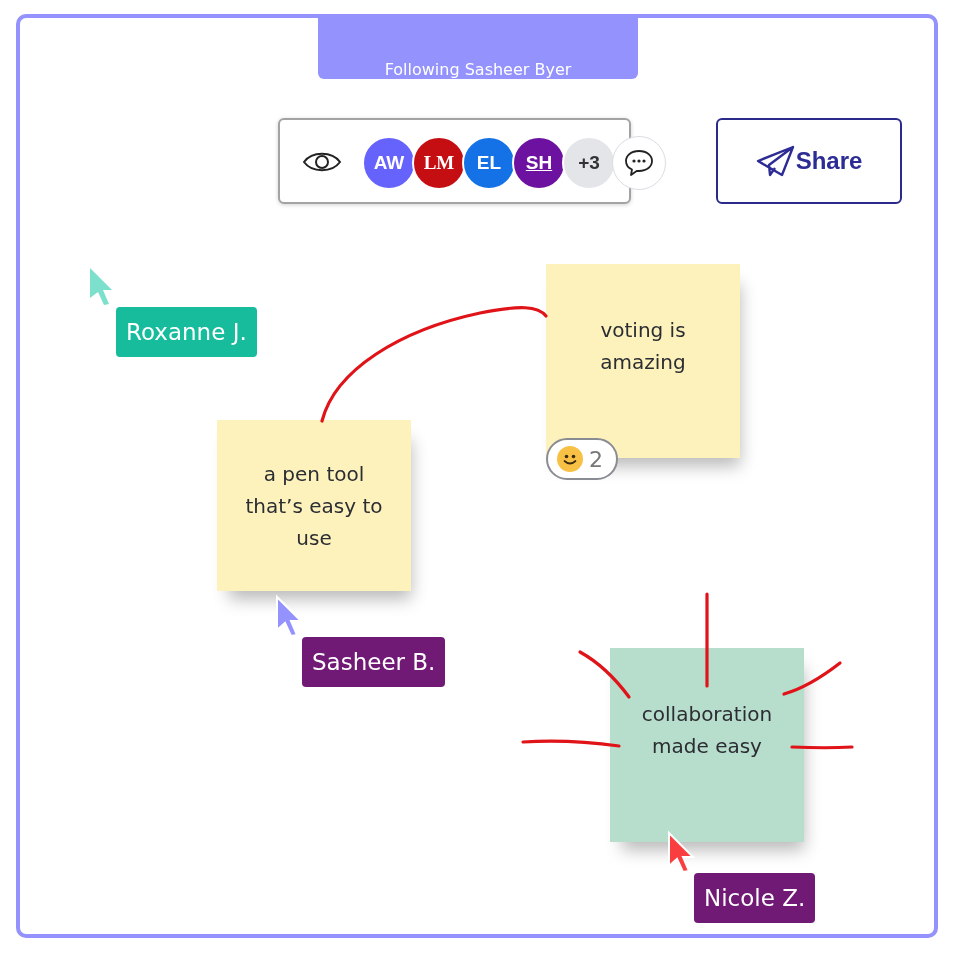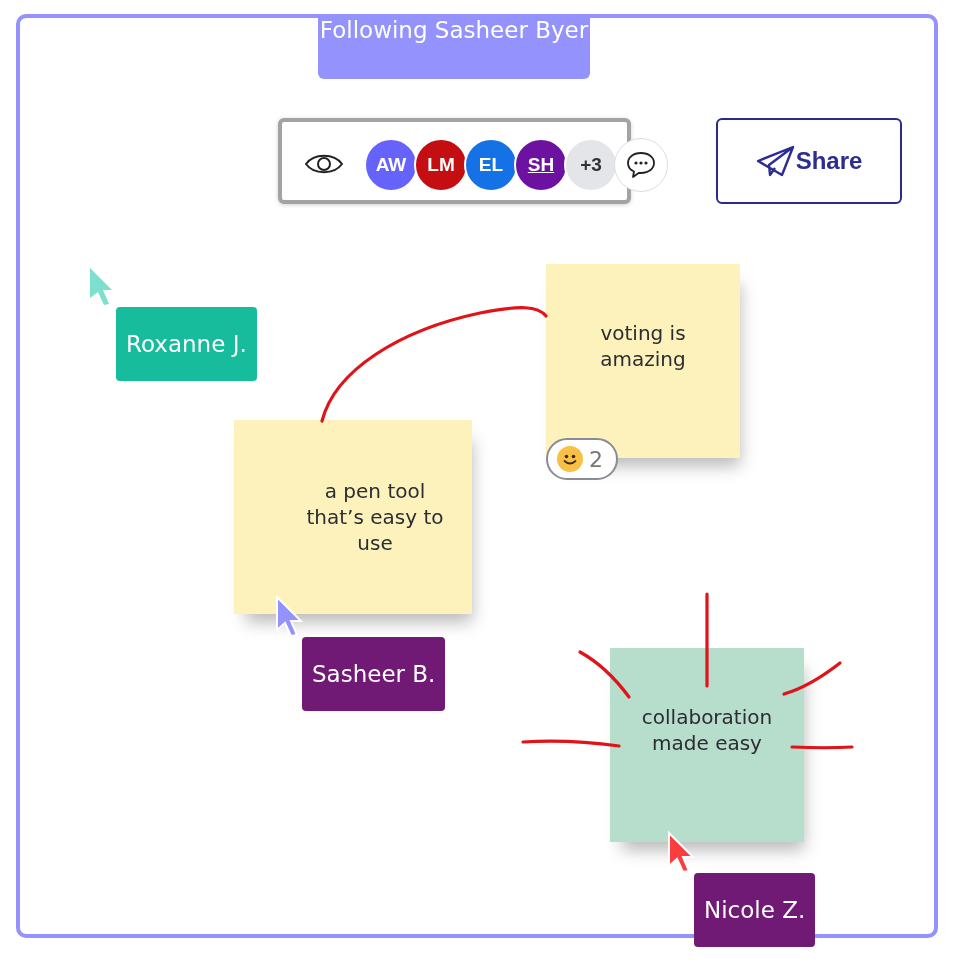--- a/index.html
+++ b/index.html
@@ -1,70 +1,70 @@
 <!DOCTYPE html>
 <html><head>
 <meta charset="utf-8">
 <style>
   html, body { margin: 0; padding: 0; background: #ffffff; }
   body { width: 960px; height: 960px; position: relative; overflow: hidden;
          font-family: "Liberation Sans", "DejaVu Sans", sans-serif; }
   .frame { position: absolute; left: 16px; top: 14px; width: 922px; height: 924px;
            border: 4px solid #9492fc; border-radius: 10px; box-sizing: border-box; }
-  .follow-banner { position: absolute; left: 318px; top: 17px; width: 272px; height: 62px;
+  .follow-banner { position: absolute; left: 318px; top: 17px; width: 320px; height: 62px;
            background: #9492fc; color: #fff; border-radius: 0 0 6px 6px;
-           display: flex; align-items: flex-start; justify-content: center;
-           font-family: "DejaVu Sans", sans-serif; font-size: 23px; }
+           display: flex; align-items: flex-end; justify-content: center;
+           font-family: "DejaVu Sans", sans-serif; font-size: 16px; }
   .presence-bar { position: absolute; left: 278px; top: 118px; width: 353px; height: 86px;
-           background: #fff; border: 4px solid #a3a3a3; border-radius: 6px; box-sizing: border-box;
+           background: #fff; border: 2px solid #a3a3a3; border-radius: 6px; box-sizing: border-box;
            box-shadow: 0 1px 4px rgba(0,0,0,0.18); }
   .eye { position: absolute; left: 22px; top: 30px; width: 40px; height: 24px; }
   .avatar { position: absolute; top: 16px; width: 54px; height: 54px; border-radius: 50%;
             display: flex; align-items: center; justify-content: center;
             color: #fff; font-weight: bold; font-size: 19px; box-sizing: border-box;
             border: 2px solid #fff; }
   .avatar.more { color: #333; background: #e3e5e9; }
   .avatar.comment { background: #fff; border: 1.5px solid #dcdde2; }
   .share-btn { position: absolute; left: 716px; top: 118px; width: 186px; height: 86px;
            border: 2px solid #2a2a8a; border-radius: 6px; box-sizing: border-box; background: #fff;
            display: flex; align-items: center; justify-content: center; gap: 0;
            color: #2c2c94; font-weight: bold; font-size: 24px; cursor: pointer; }
   .sticky { position: absolute; display: flex; align-items: center; justify-content: center;
             text-align: center; color: #2b2d33; font-family: "DejaVu Sans", sans-serif;
-            font-size: 20px; line-height: 26px; box-shadow: 6px 14px 16px -6px rgba(0,0,0,0.28); }
+            font-size: 20px; line-height: 32px; box-shadow: 6px 14px 16px -6px rgba(0,0,0,0.28); }
   .yellow { background: #fdf2bc; }
   .green { background: #b7ddcc; }
   .reaction { position: absolute; left: 546px; top: 438px; width: 72px; height: 42px;
               border: 2px solid #8a8c93; border-radius: 22px; background: #fff; box-sizing: border-box;
               display: flex; align-items: center; gap: 6px; padding-left: 9px;
               font-size: 22px; color: #777; font-family: "DejaVu Sans", sans-serif; }
   .emoji { width: 26px; height: 26px; border-radius: 50%; background: #f8c045; position: relative; }
   .label { position: absolute; color: #fff; font-family: "DejaVu Sans", sans-serif; font-size: 23px;
-           padding: 16px 10px; height: 42px; line-height: 42px; border-radius: 4px; }
+           padding: 4px 10px; height: 42px; line-height: 42px; border-radius: 4px; }
   svg.overlay { position: absolute; left: 0; top: 0; pointer-events: none; }
   .cursor { position: absolute; }
 </style>
 </head>
 <body>
 
 <div class="frame"></div>
 
 <div class="follow-banner">
   <span>Following Sasheer Byer</span>
 </div>
 
 <div class="presence-bar">
   <svg class="eye" viewBox="0 0 40 24">
     <path d="M2 12 C10 1, 30 1, 38 12 C30 23, 10 23, 2 12 Z" fill="none" stroke="#222" stroke-width="2"></path>
     <circle cx="20" cy="12" r="6" fill="none" stroke="#222" stroke-width="2"></circle>
   </svg>
   <div class="avatar" style="left: 82px; background: rgb(102, 99, 253);">
     <span>AW</span>
   </div>
-  <div class="avatar" style="left: 132px; background: rgb(197, 14, 18);">
+  <div class="avatar" style="left: 132px; background: rgb(197, 14, 18); font-family: Liberation Serif, serif;">
     <span>LM</span>
   </div>
   <div class="avatar" style="left: 182px; background: rgb(20, 114, 230);">
     <span>EL</span>
   </div>
   <div class="avatar" style="left: 232px; background: rgb(109, 18, 160); text-decoration: underline;">
     <span>SH</span>
   </div>
   <div class="avatar more" style="left:282px">
     <span>+3</span>
@@ -93,21 +93,21 @@
   <div class="emoji">
     <svg width="26" height="26" viewBox="0 0 26 26" style="position:absolute;left:0;top:0">
       <circle cx="9.5" cy="10.5" r="1.8" fill="#3a2a10"></circle>
         <circle cx="16.5" cy="10.5" r="1.8" fill="#3a2a10"></circle>
       <path d="M7.5 15 Q13 20 18.5 15" fill="none" stroke="#3a2a10" stroke-width="1.7" stroke-linecap="round"></path>
     </svg>
   </div>
   <span>2</span>
 </div>
 
-<div class="sticky yellow" style="left:234px; top:420px; width:194px; height:194px;padding-left:44px;">
+<div class="sticky yellow" style="left:217px; top:420px; width:194px; height:171px;">
   <span style="width:160px">a pen tool that’s easy to use</span>
 </div>
 
 <div class="sticky green" style="left:610px; top:648px; width:194px; height:194px; padding-bottom:30px; box-sizing:border-box;">
   <span style="width:170px">collaboration made easy</span>
 </div>
 
 <svg class="overlay" width="960" height="960">
   <g fill="none" stroke="#e01318" stroke-width="3.2" stroke-linecap="round">
     <path d="M322 421 C335 370, 400 330, 480 313 C520 305, 538 306, 546 316"></path>

